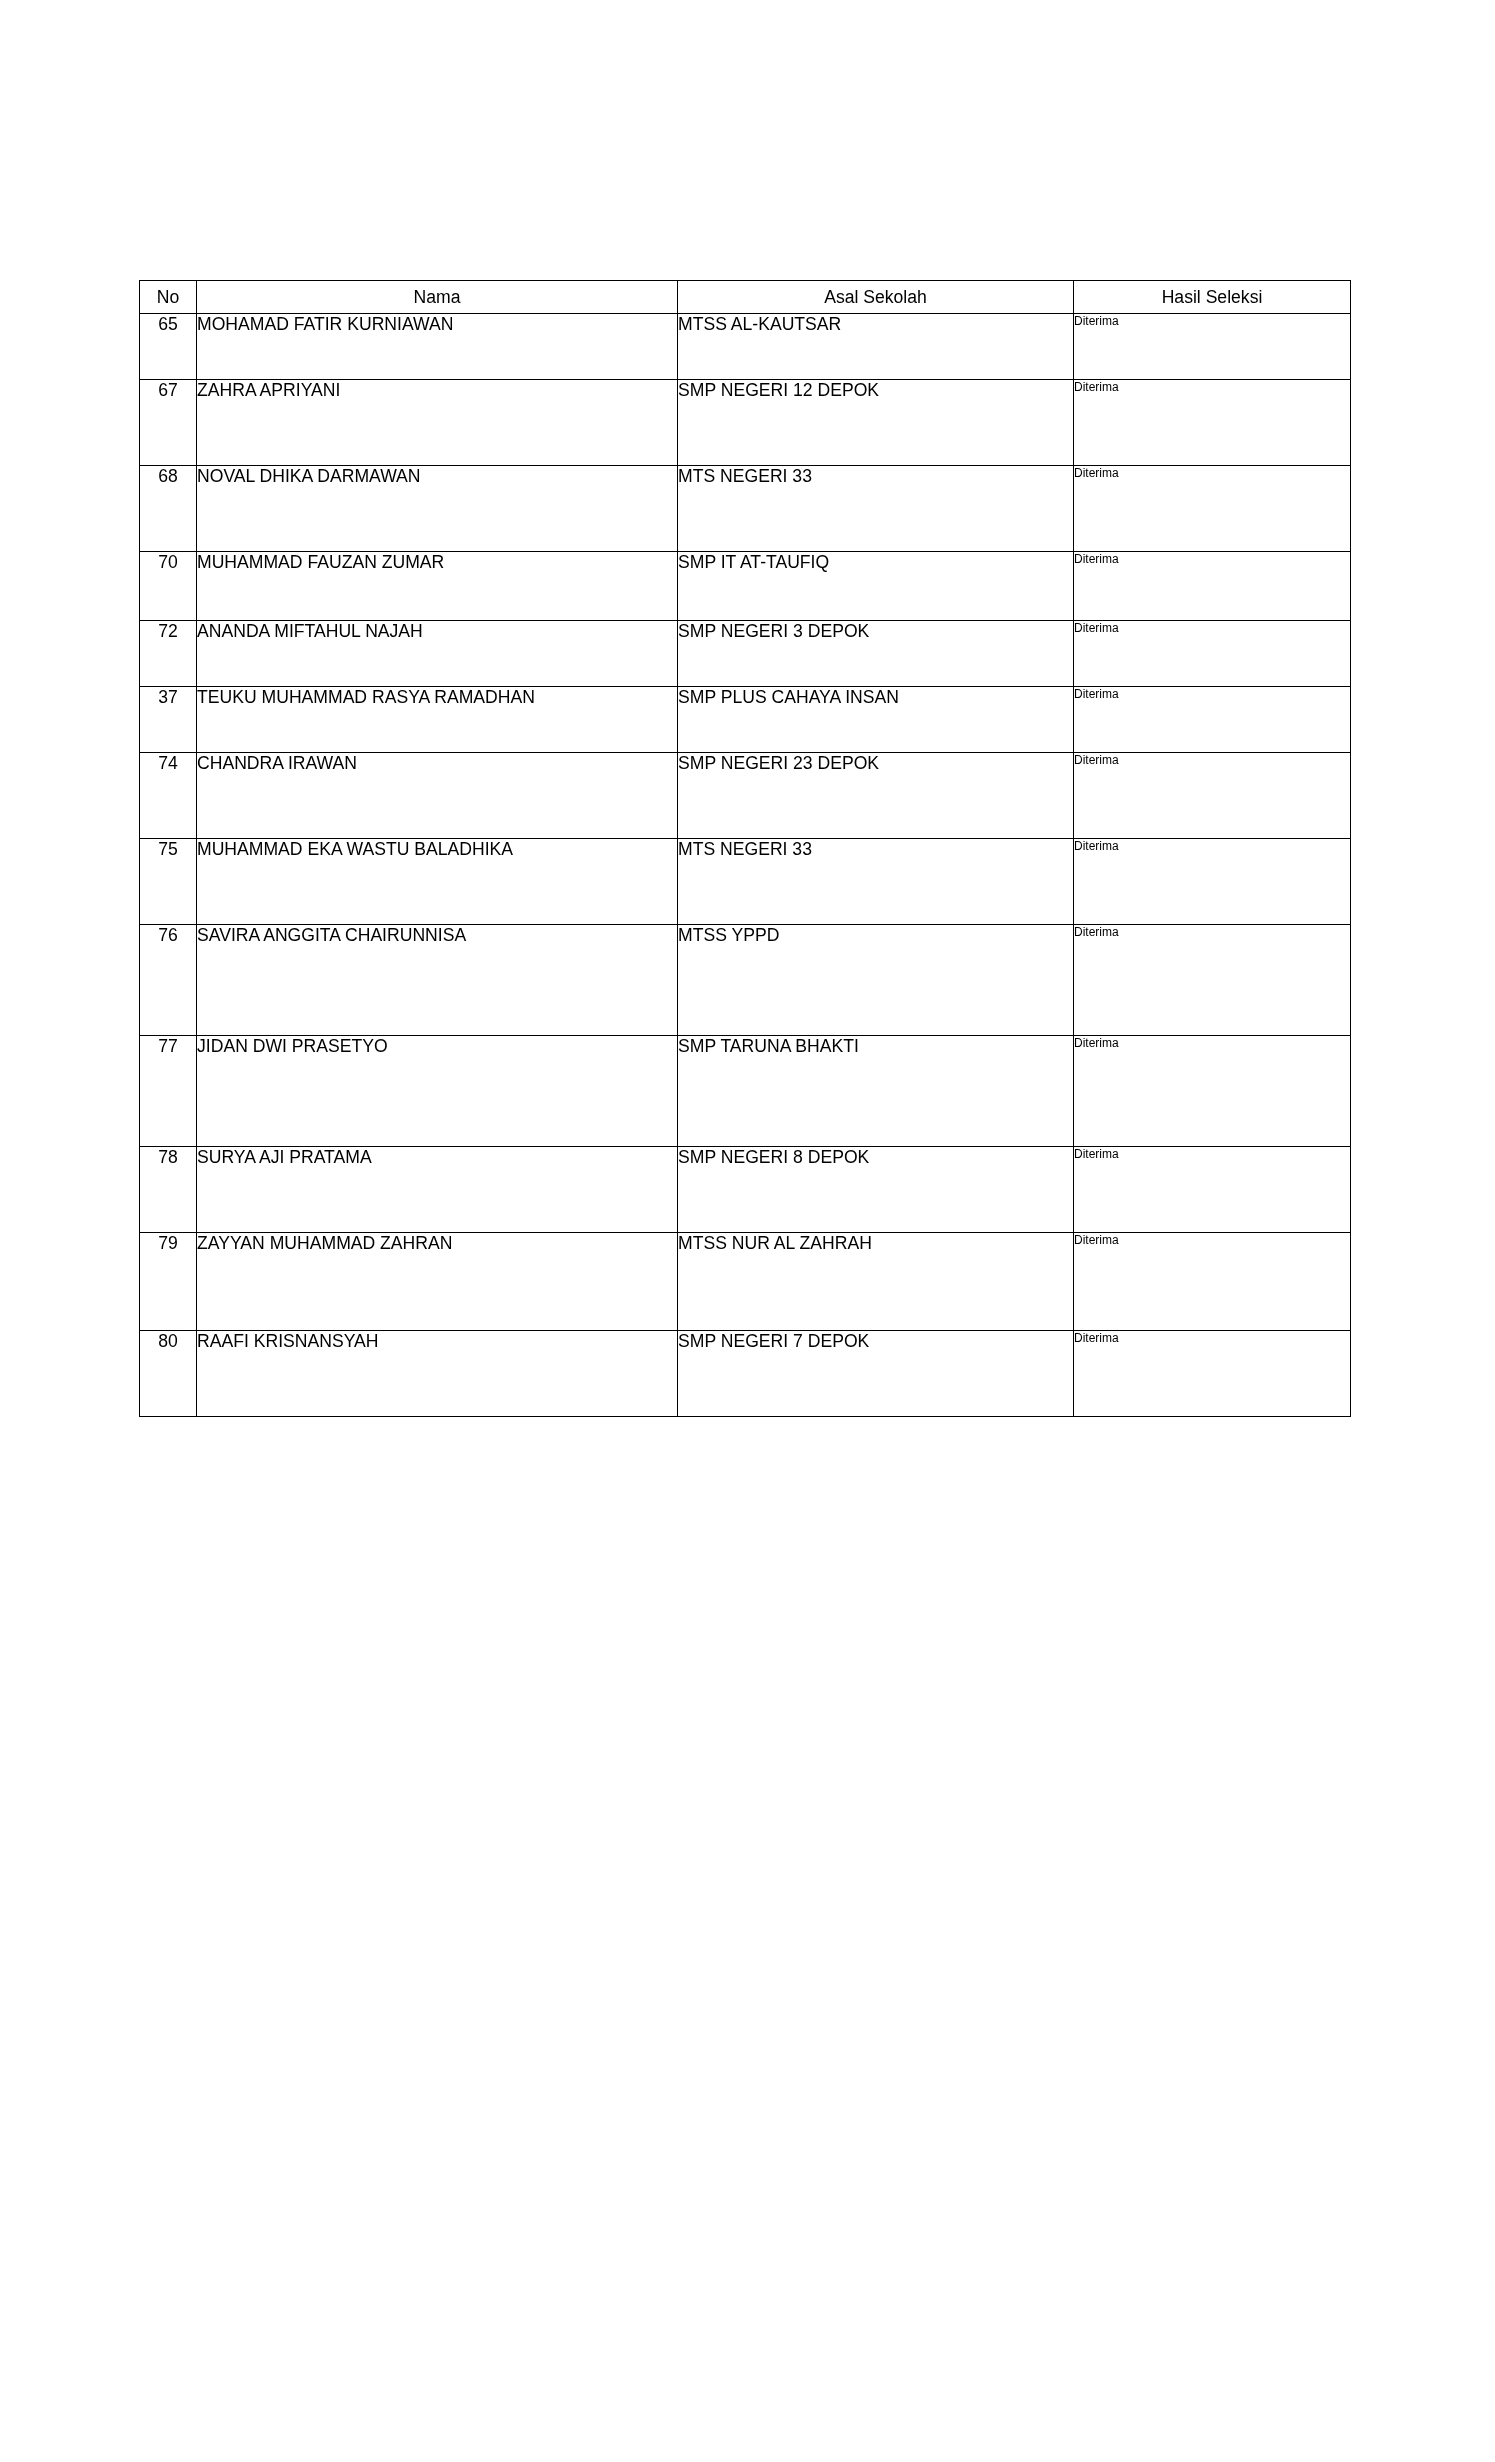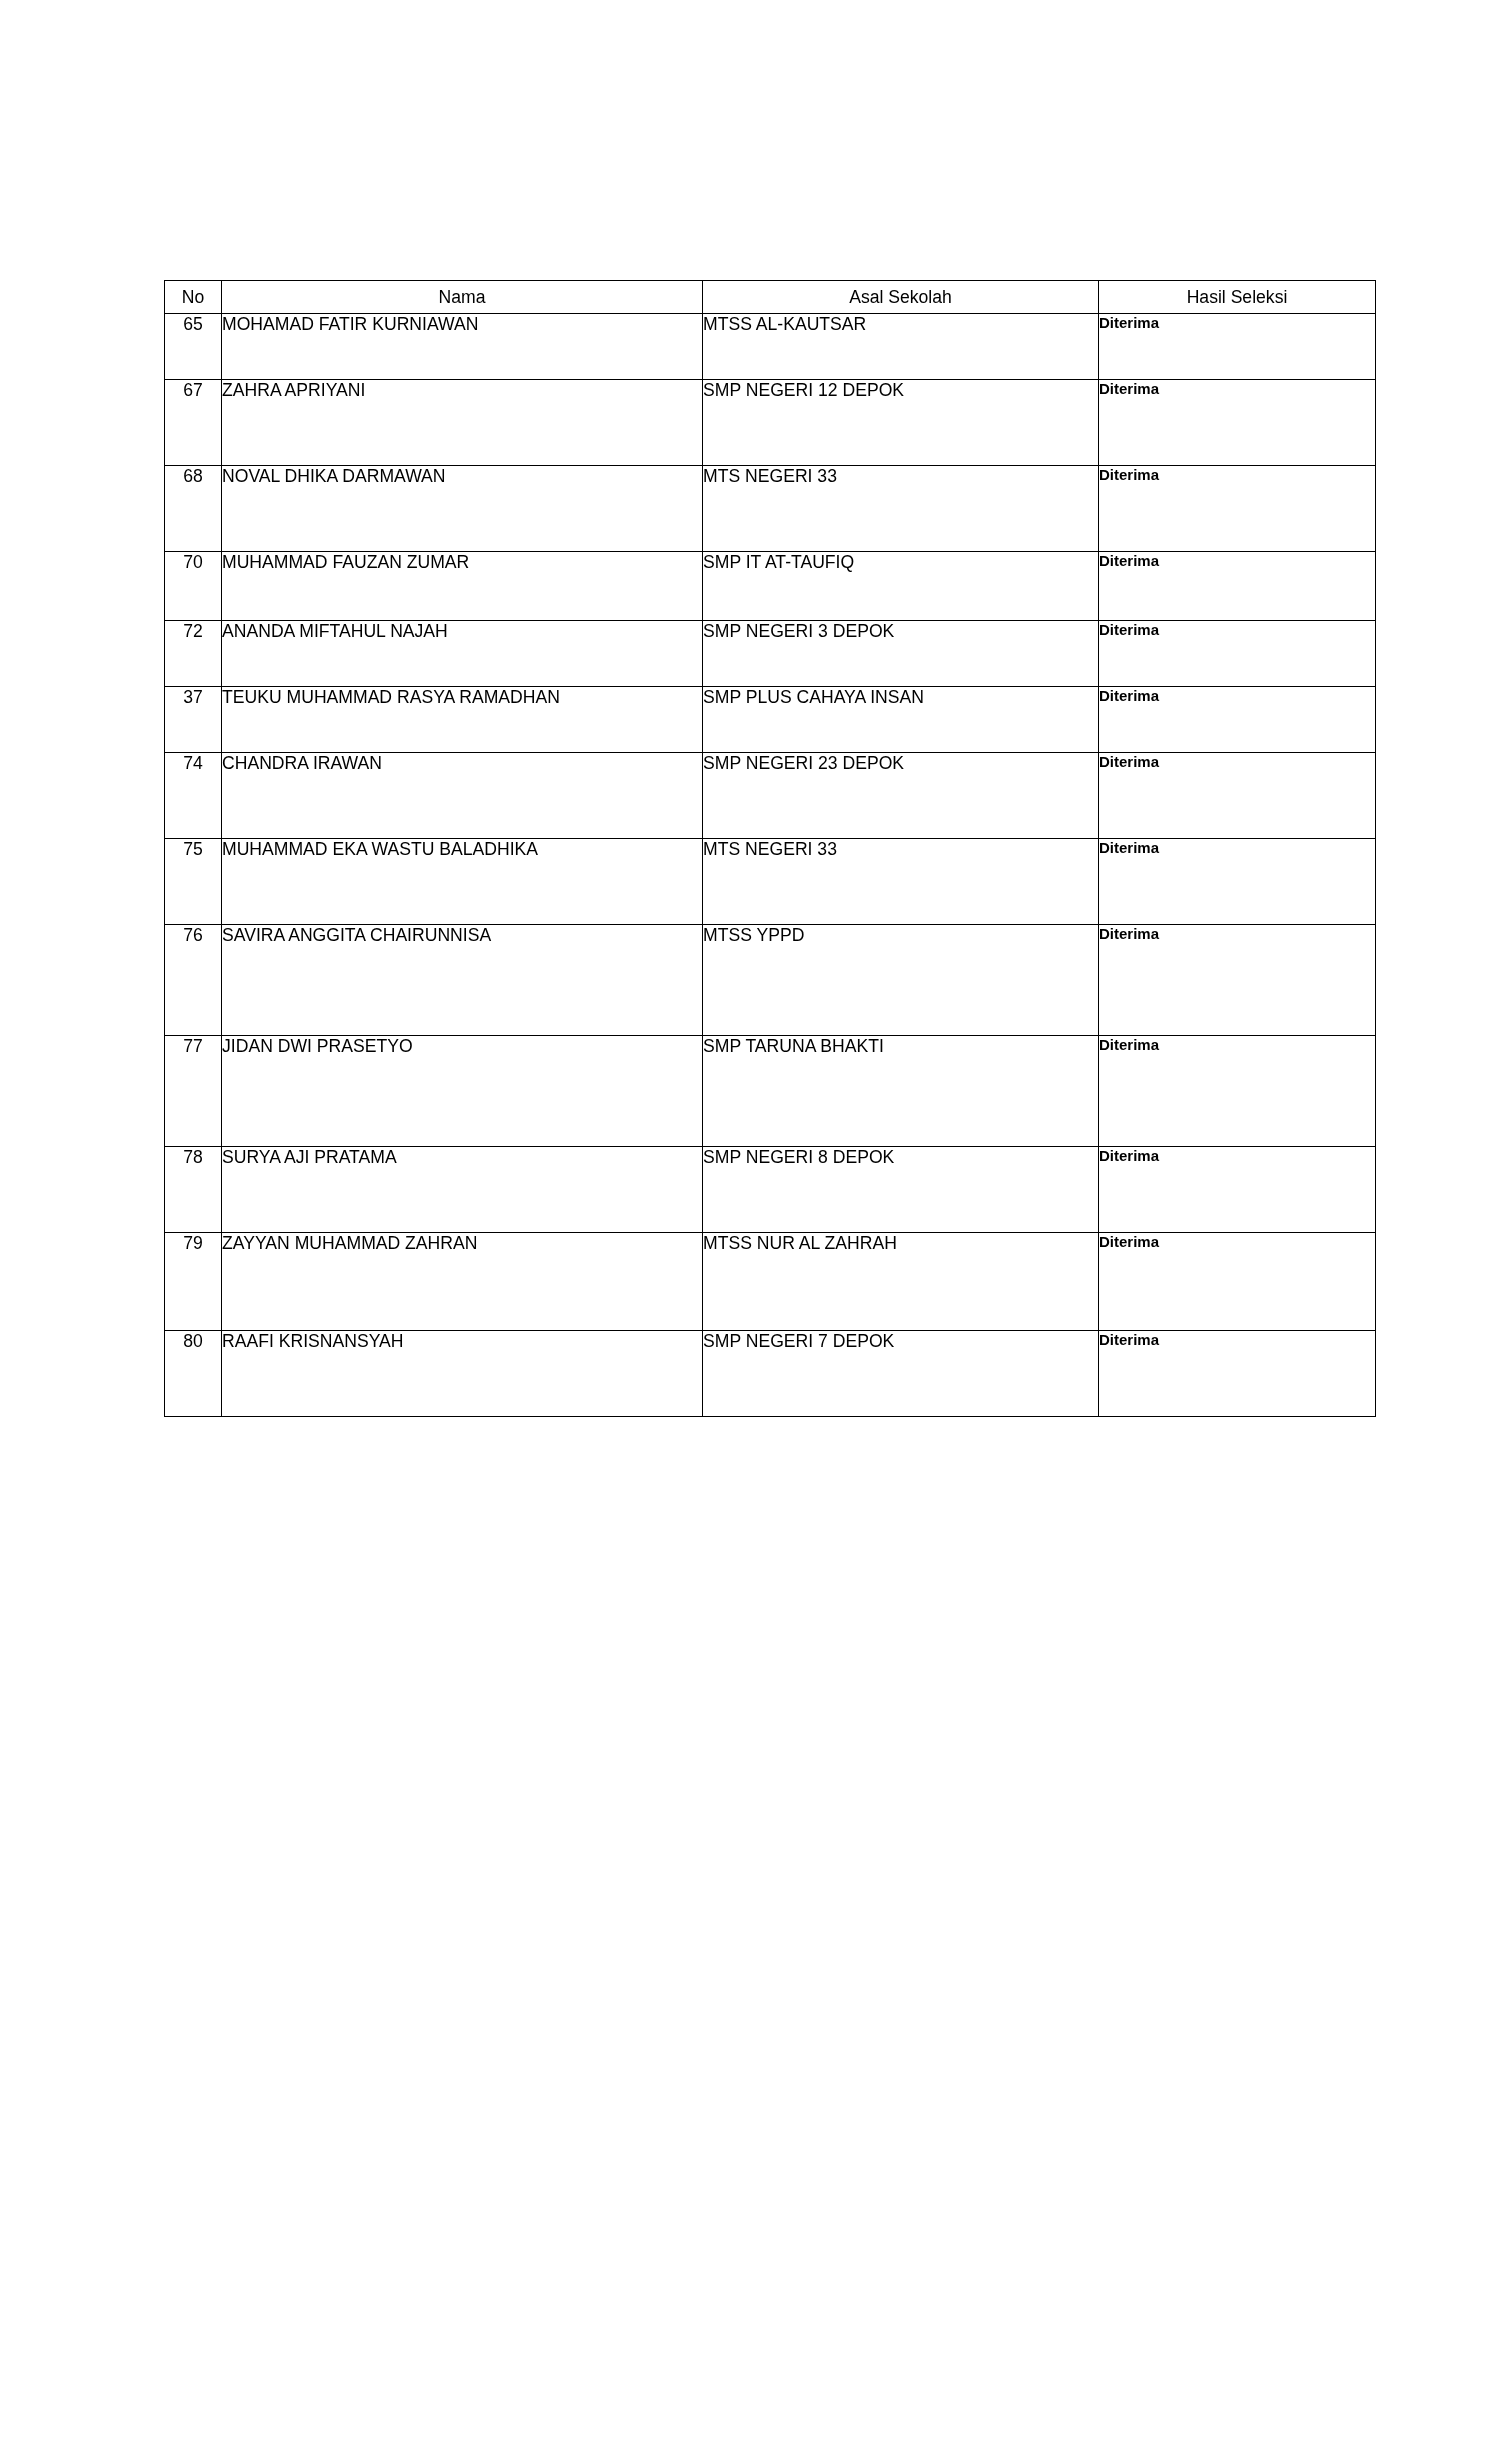--- a/index.html
+++ b/index.html
@@ -16,21 +16,21 @@
   }
   .page {
     position: relative;
     width: 1495px;
     height: 2462px;
     background: #ffffff;
     box-sizing: border-box;
   }
   .table-wrap {
     position: absolute;
-    left: 164px;
+    left: 139px;
     top: 280px;
     width: 1211px;
   }
   table.result-table {
     border-collapse: collapse;
     width: 1211px;
     table-layout: fixed;
   }
   table.result-table col.c-no    { width: 57px; }
   table.result-table col.c-nama  { width: 481px; }
@@ -58,25 +58,24 @@
     vertical-align: top;
   }
   td.nama-cell,
   td.asal-cell {
     font-size: 17.6px;
     padding-left: 8.2px;
     vertical-align: bottom;
     padding-bottom: 7px;
   }
   td.hasil-cell {
-    font-size: 15px;
+    font-size: 12px;
     padding-left: 13px;
     vertical-align: top;
     padding-top: 11.7px;
-    font-weight: bold;
   }
 </style>
 </head>
 <body>
 
 <div class="page">
   <div class="table-wrap">
     <table class="result-table">
       <colgroup>
         <col class="c-no">

